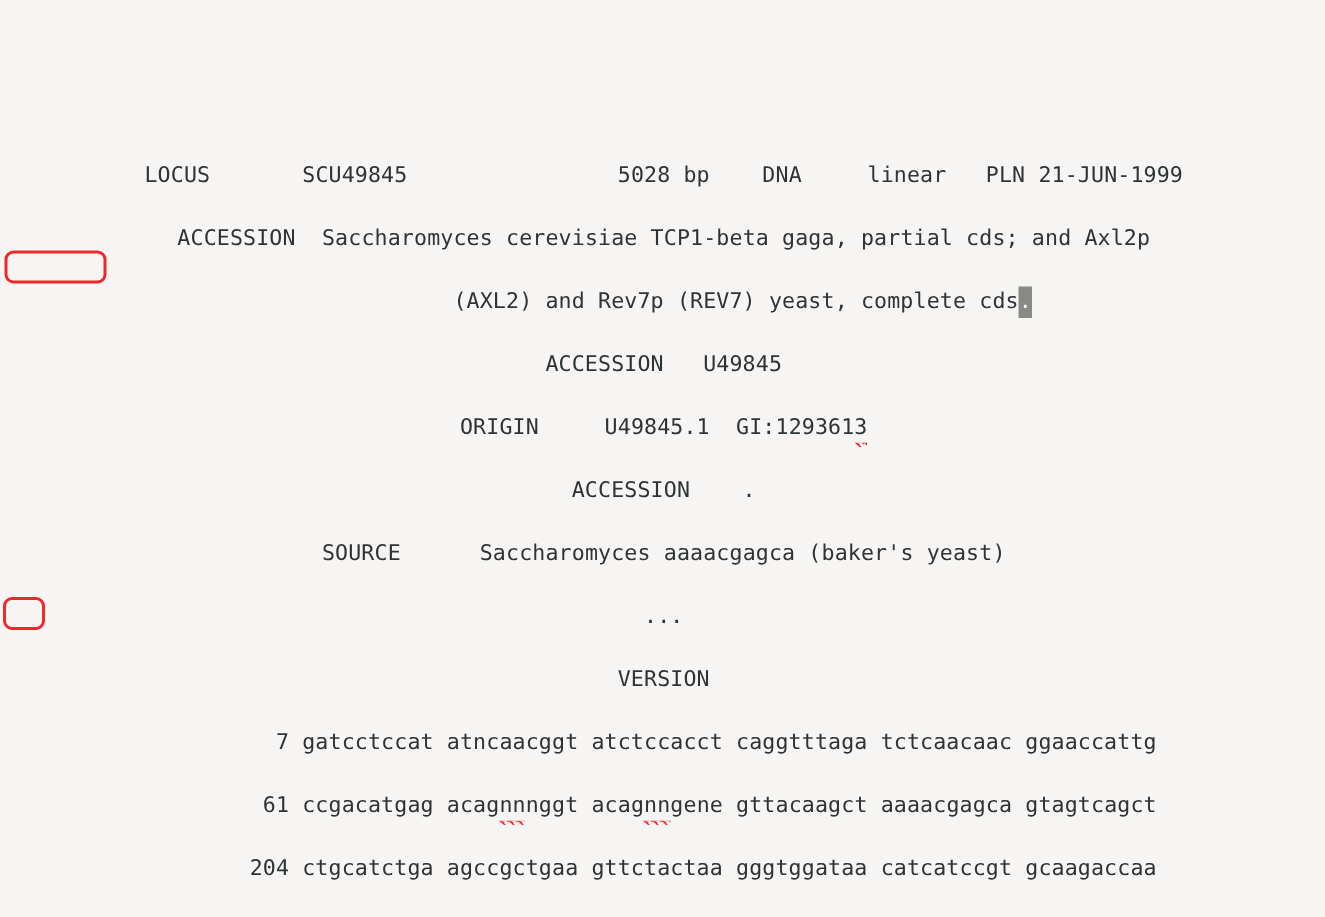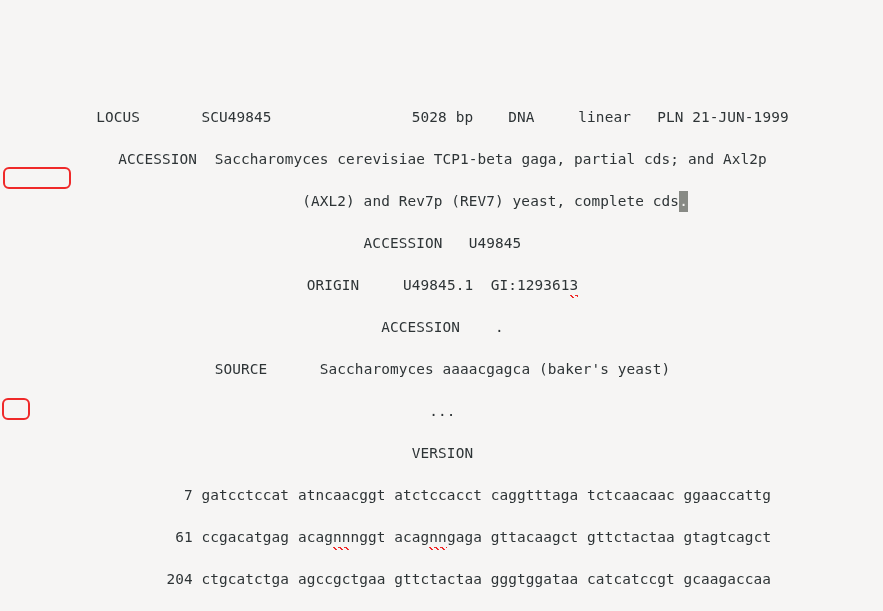--- a/index.html
+++ b/index.html
@@ -64,21 +64,21 @@
 <span class="row"><span>LOCUS</span>       <span>SCU49845                5028 bp    DNA     linear   PLN 21-JUN-1999</span></span>
 <span class="row"><span>ACCESSION</span>  <span>Saccharomyces cerevisiae TCP1-beta gaga, partial cds; and Axl2p</span></span>
 <span class="row">            <span>(AXL2) and Rev7p (REV7) yeast, complete cds</span><span class="cursor">.</span></span>
 <span class="row"><span>ACCESSION</span>   <span>U49845</span></span>
 <span class="row"><span>ORIGIN</span>     <span>U49845.1  GI:129361</span><span class="err">3</span></span>
 <span class="row"><span>ACCESSION</span>    <span>.</span></span>
 <span class="row"><span>SOURCE</span>      <span>Saccharomyces aaaacgagca (baker's yeast)</span></span>
 <span class="row">...</span>
 <span class="row">VERSION</span>
 <span class="row">        7 gatcctccat atncaacggt atctccacct caggtttaga tctcaacaac ggaaccattg</span>
-<span class="row"><span>       61 ccgacatgag acag</span><span class="err">nn</span><span>nggt acag</span><span class="err">nn</span><span>gaga gttacaagct gttctactaa gtagtcagct</span></span>
+<span class="row"><span>       61 ccgacatgag acag</span><span class="err">nn</span><span>nggt acag</span><span class="err">nn</span><span>gene gttacaagct aaaacgagca gtagtcagct</span></span>
 <span class="row">      204 ctgcatctga agccgctgaa gttctactaa gggtggataa catcatccgt gcaagaccaa</span>
 
 
 
 
 
 
 
 
 

